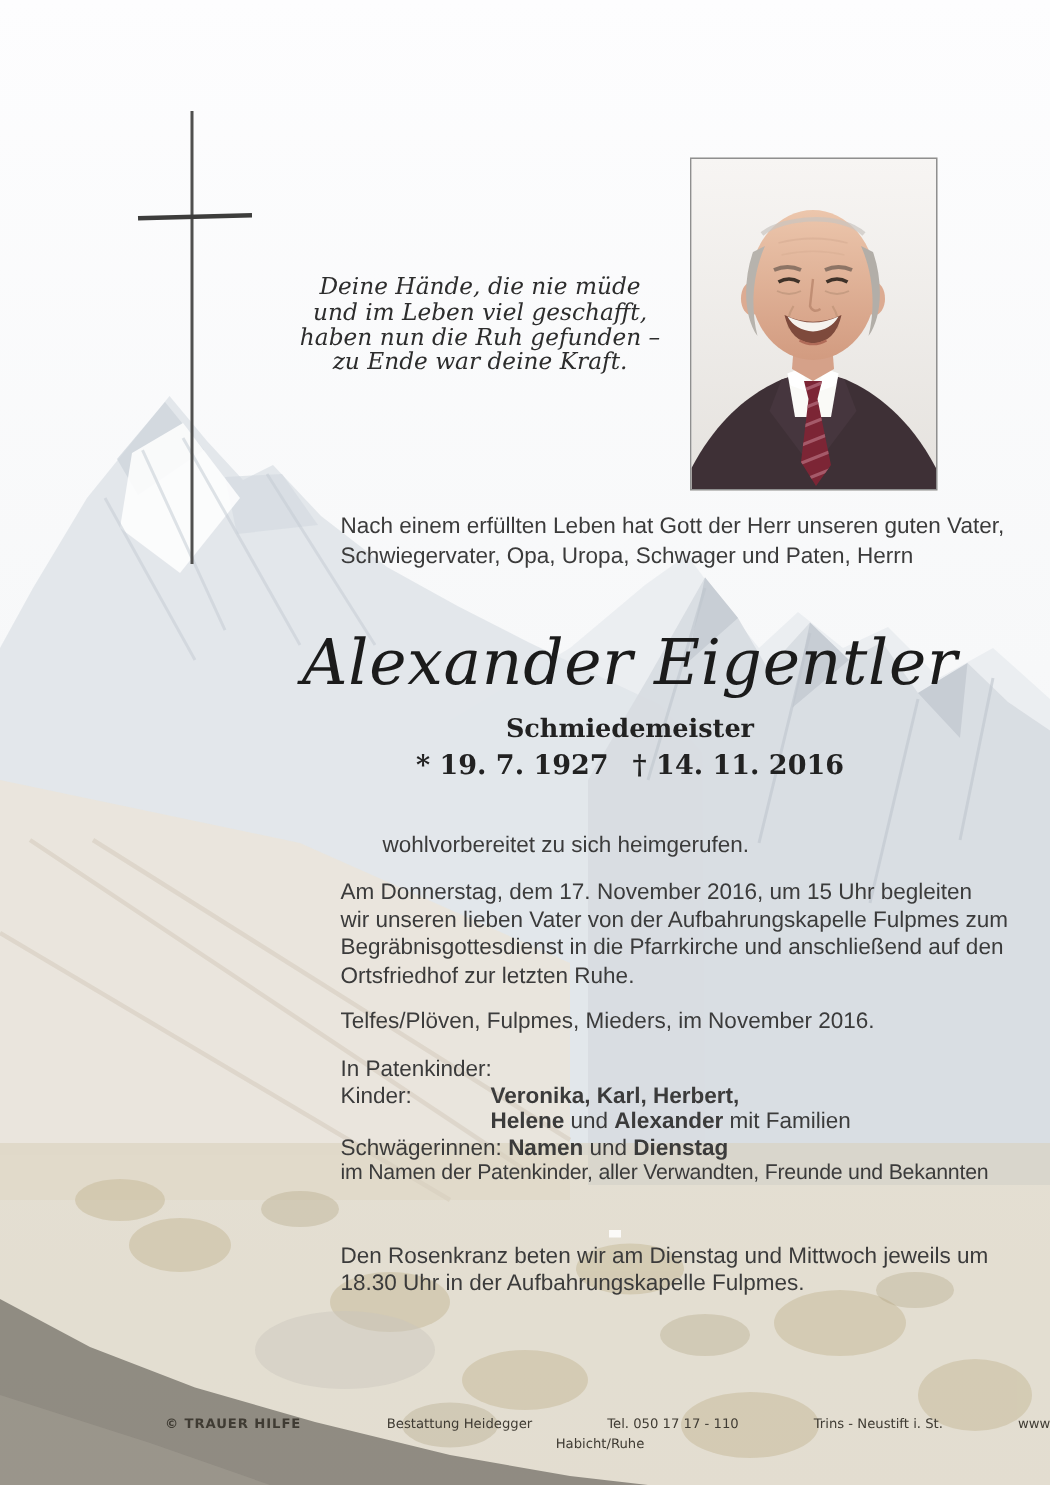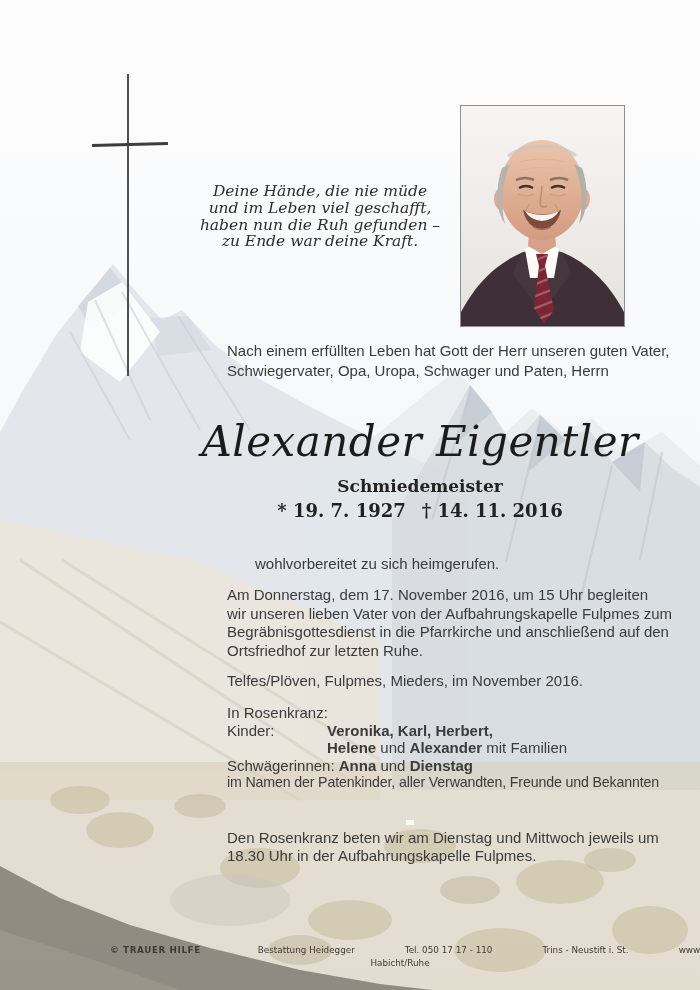--- a/index.html
+++ b/index.html
@@ -233,30 +233,30 @@
   <div class="p p-funeral">
     <div class="line">Am Donnerstag, dem 17. November 2016, um 15 Uhr begleiten</div>
     <div class="line">wir unseren lieben Vater von der Aufbahrungskapelle Fulpmes zum</div>
     <div class="line">Begräbnisgottesdienst in die Pfarrkirche und anschließend auf den</div>
     <div class="line">Ortsfriedhof zur letzten Ruhe.</div>
   </div>
 
   <div class="p p-place line">Telfes/Plöven, Fulpmes, Mieders, im November 2016.</div>
 
   <div class="family">
-    <div class="line">In Rosenkranz:</div>
+    <div class="line">In Patenkinder:</div>
     <div class="frow">
       <span class="flabel">Kinder:</span>
         <span class="b line">Veronika, Karl, Herbert,</span>
     </div>
     <div class="frow">
       <span class="flabel"></span>
         <span class="line"><span class="b">Helene</span><span> und </span><span class="b">Alexander</span><span> mit Familien</span></span>
     </div>
-    <div class="line"><span>Schwägerinnen: </span><span class="b">Anna</span><span> und </span><span class="b">Dienstag</span></div>
+    <div class="line"><span>Schwägerinnen: </span><span class="b">Namen</span><span> und </span><span class="b">Dienstag</span></div>
     <div class="line tight">im Namen der Patenkinder, aller Verwandten, Freunde und Bekannten</div>
   </div>
 
   <div class="rosary">
     <div class="line">Den Rosenkranz beten wir am Dienstag und Mittwoch jeweils um</div>
     <div class="line">18.30 Uhr in der Aufbahrungskapelle Fulpmes.</div>
   </div>
 
   <div class="footer">
     <div class="line"><span class="brand">© TRAUER HILFE</span><span class="seg">Bestattung Heidegger</span><span class="seg">Tel. 050 17 17 - 110</span><span class="seg">Trins - Neustift i. St.</span><span class="seg">www.bestattung-heidegger.at</span></div>

